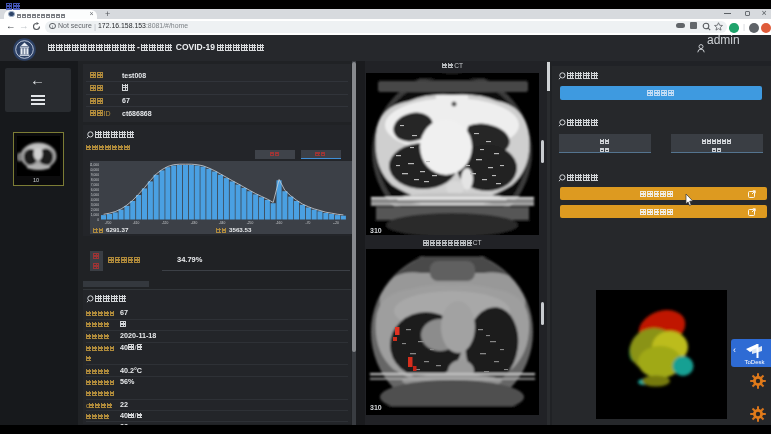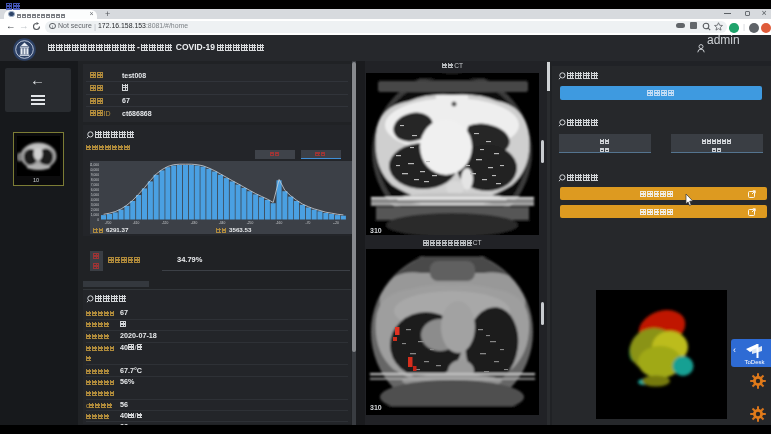--- a/index.html
+++ b/index.html
@@ -193,31 +193,31 @@
 <svg class="a" style="left:86px;top:294.5px" width="8" height="8" viewBox="0 0 8 8">
       <circle cx="4.4" cy="3.4" r="2.6" fill="none" stroke="#d7dade" stroke-width="1"></circle>
       <line x1="2.5" y1="5.6" x2="0.9" y2="7.2" stroke="#d7dade" stroke-width="1"></line>
     </svg>
 <div class="a w" style="left:95px;top:295px;font-weight:bold"><i class="c" style="width:7.0px;height:7.2px"></i><i class="c" style="width:7.0px;height:7.2px"></i><i class="c" style="width:7.0px;height:7.2px"></i><i class="c" style="width:7.0px;height:7.2px"></i></div>
 <div class="a y" style="left:86px;top:309.7px;font-size:6.6px"><i class="c" style="width:4.9px;height:5.1px"></i><i class="c" style="width:4.9px;height:5.1px"></i><i class="c" style="width:4.9px;height:5.1px"></i><i class="c" style="width:4.9px;height:5.1px"></i><i class="c" style="width:4.9px;height:5.1px"></i></div>
 <div class="a" style="left:120px;top:309.2px;font-size:7.2px;font-weight:bold;color:#e8eaec">67</div>
 <div class="a y" style="left:86px;top:320.7px;font-size:6.6px"><i class="c" style="width:4.9px;height:5.1px"></i><i class="c" style="width:4.9px;height:5.1px"></i><i class="c" style="width:4.9px;height:5.1px"></i><i class="c" style="width:4.9px;height:5.1px"></i></div>
 <div class="a w" style="left:120px;top:320.2px;font-size:7.2px"><i class="c" style="width:6.0px;height:6.2px"></i></div>
 <div class="a y" style="left:86px;top:332.5px;font-size:6.6px"><i class="c" style="width:4.9px;height:5.1px"></i><i class="c" style="width:4.9px;height:5.1px"></i><i class="c" style="width:4.9px;height:5.1px"></i><i class="c" style="width:4.9px;height:5.1px"></i></div>
-<div class="a" style="left:120px;top:332.0px;font-size:7.2px;font-weight:bold;color:#e8eaec">2020-07-18</div>
+<div class="a" style="left:120px;top:332.0px;font-size:7.2px;font-weight:bold;color:#e8eaec">2020-11-18</div>
 <div class="a y" style="left:86px;top:344.0px;font-size:6.6px"><i class="c" style="width:4.9px;height:5.1px"></i><i class="c" style="width:4.9px;height:5.1px"></i><i class="c" style="width:4.9px;height:5.1px"></i><i class="c" style="width:4.9px;height:5.1px"></i><i class="c" style="width:4.9px;height:5.1px"></i></div>
 <div class="a" style="left:120px;top:343.5px;font-size:7.2px;font-weight:bold;color:#e8eaec">40<span style="font-weight:normal"><i class="c" style="width:5.6px;height:5.8px"></i>/<i class="c" style="width:5.6px;height:5.8px"></i></span></div>
 <div class="a y" style="left:86px;top:354.7px;font-size:6.6px"><i class="c" style="width:4.9px;height:5.1px"></i></div>
 <div class="a y" style="left:86px;top:367.4px;font-size:6.6px"><i class="c" style="width:4.9px;height:5.1px"></i><i class="c" style="width:4.9px;height:5.1px"></i><i class="c" style="width:4.9px;height:5.1px"></i><i class="c" style="width:4.9px;height:5.1px"></i></div>
-<div class="a" style="left:120px;top:366.9px;font-size:7.2px;font-weight:bold;color:#e8eaec">67.7°C</div>
+<div class="a" style="left:120px;top:366.9px;font-size:7.2px;font-weight:bold;color:#e8eaec">40.2°C</div>
 <div class="a y" style="left:86px;top:378.2px;font-size:6.6px"><i class="c" style="width:4.9px;height:5.1px"></i><i class="c" style="width:4.9px;height:5.1px"></i><i class="c" style="width:4.9px;height:5.1px"></i><i class="c" style="width:4.9px;height:5.1px"></i><i class="c" style="width:4.9px;height:5.1px"></i></div>
 <div class="a" style="left:120px;top:377.7px;font-size:7.2px;font-weight:bold;color:#e8eaec">56%</div>
 <div class="a y" style="left:86px;top:389.0px;font-size:6.6px"><i class="c" style="width:4.9px;height:5.1px"></i><i class="c" style="width:4.9px;height:5.1px"></i><i class="c" style="width:4.9px;height:5.1px"></i><i class="c" style="width:4.9px;height:5.1px"></i><i class="c" style="width:4.9px;height:5.1px"></i></div>
 <div class="a y" style="left:86px;top:401.5px;font-size:6.6px">c<i class="c" style="width:4.9px;height:5.1px"></i><i class="c" style="width:4.9px;height:5.1px"></i><i class="c" style="width:4.9px;height:5.1px"></i><i class="c" style="width:4.9px;height:5.1px"></i></div>
-<div class="a" style="left:120px;top:401.0px;font-size:7.2px;font-weight:bold;color:#e8eaec">56</div>
+<div class="a" style="left:120px;top:401.0px;font-size:7.2px;font-weight:bold;color:#e8eaec">22</div>
 <div class="a y" style="left:86px;top:412.2px;font-size:6.6px"><i class="c" style="width:4.9px;height:5.1px"></i><i class="c" style="width:4.9px;height:5.1px"></i><i class="c" style="width:4.9px;height:5.1px"></i><i class="c" style="width:4.9px;height:5.1px"></i></div>
 <div class="a" style="left:120px;top:411.7px;font-size:7.2px;font-weight:bold;color:#e8eaec">40<span style="font-weight:normal"><i class="c" style="width:5.6px;height:5.8px"></i>/<i class="c" style="width:5.6px;height:5.8px"></i></span></div>
 <div class="a y" style="left:86px;top:423.0px;font-size:6.6px"><i class="c" style="width:4.9px;height:5.1px"></i><i class="c" style="width:4.9px;height:5.1px"></i><i class="c" style="width:4.9px;height:5.1px"></i><i class="c" style="width:4.9px;height:5.1px"></i></div>
 <div class="a" style="left:120px;top:422.5px;font-size:7.2px;font-weight:bold;color:#e8eaec">38</div>
 <div class="a" style="left:86px;top:318.8px;width:262px;height:1px;background:#2e3136"></div>
 <div class="a" style="left:86px;top:330.0px;width:262px;height:1px;background:#2e3136"></div>
 <div class="a" style="left:86px;top:341.6px;width:262px;height:1px;background:#2e3136"></div>
 <div class="a" style="left:86px;top:364.2px;width:262px;height:1px;background:#2e3136"></div>
 <div class="a" style="left:86px;top:376.2px;width:262px;height:1px;background:#2e3136"></div>
 <div class="a" style="left:86px;top:398.5px;width:262px;height:1px;background:#2e3136"></div>

